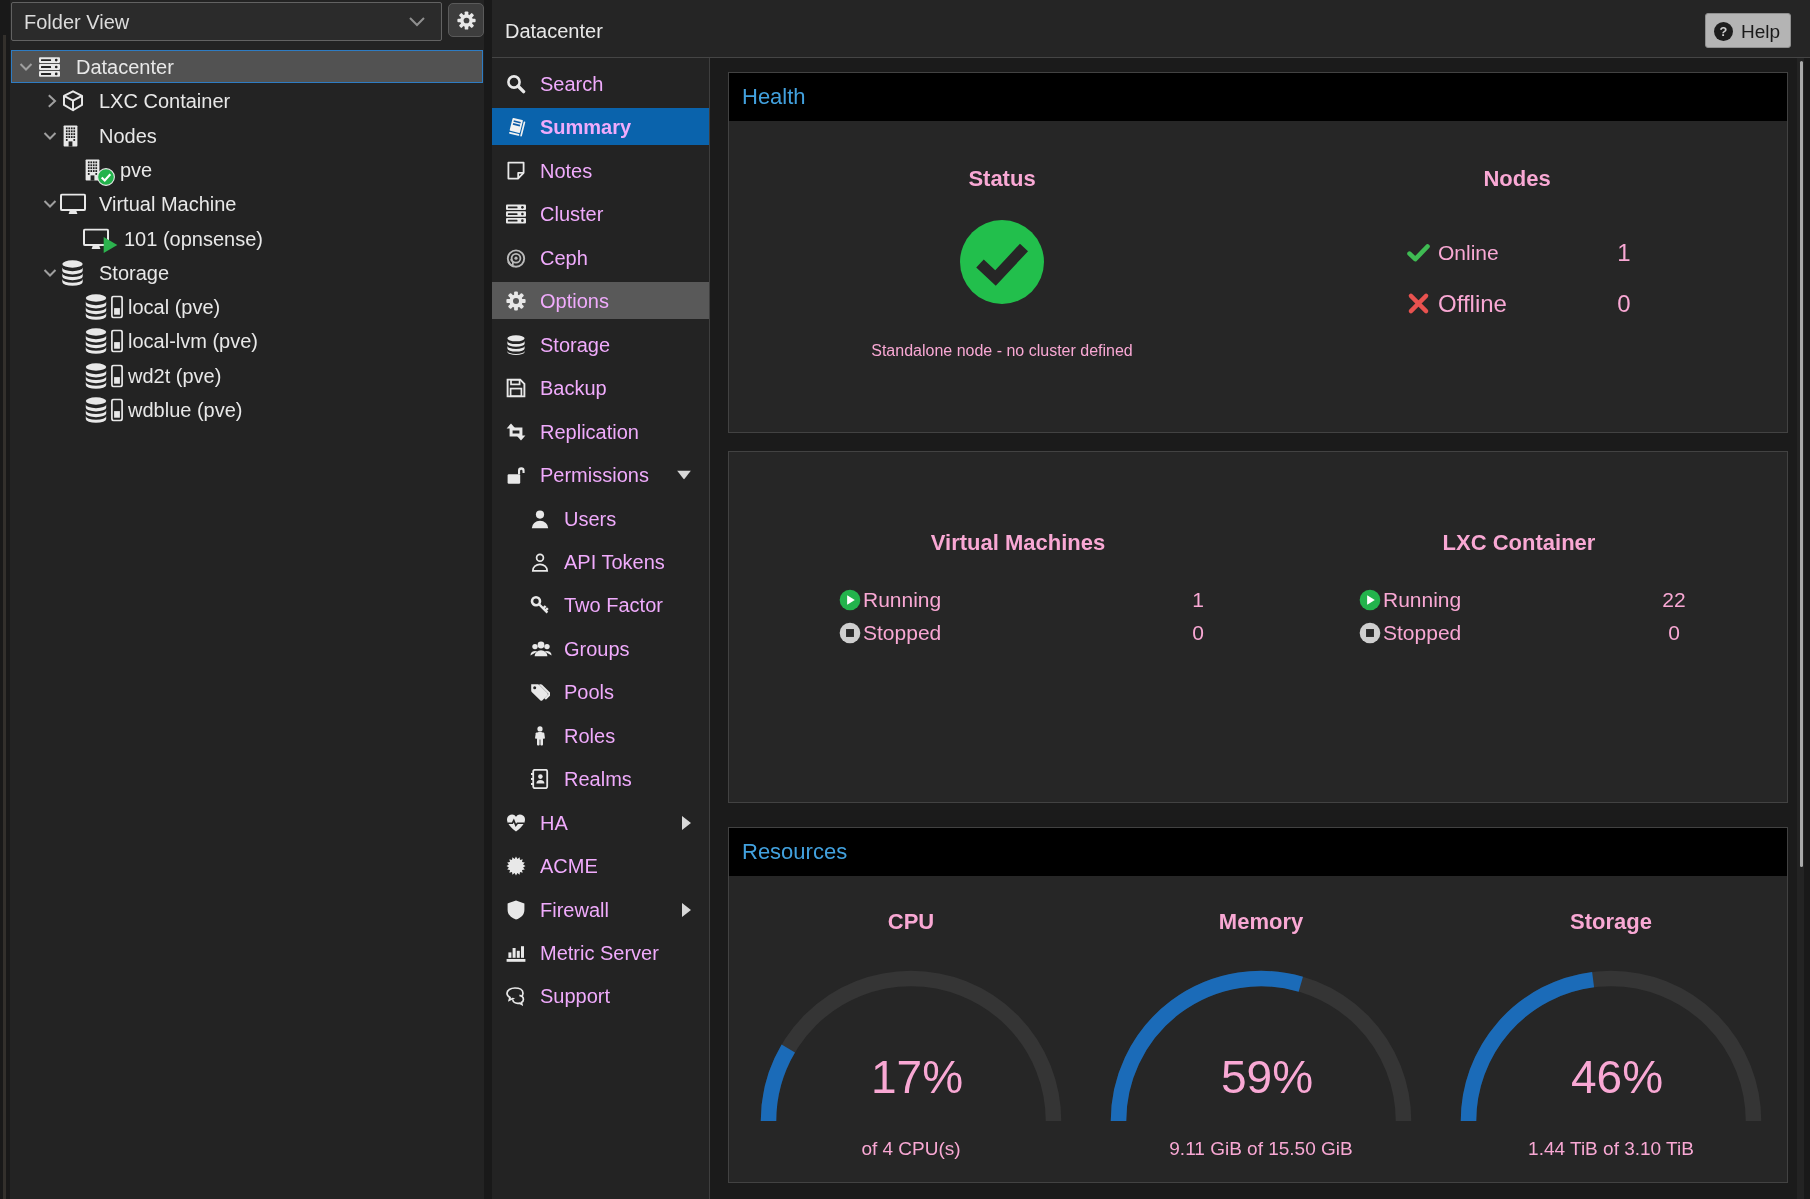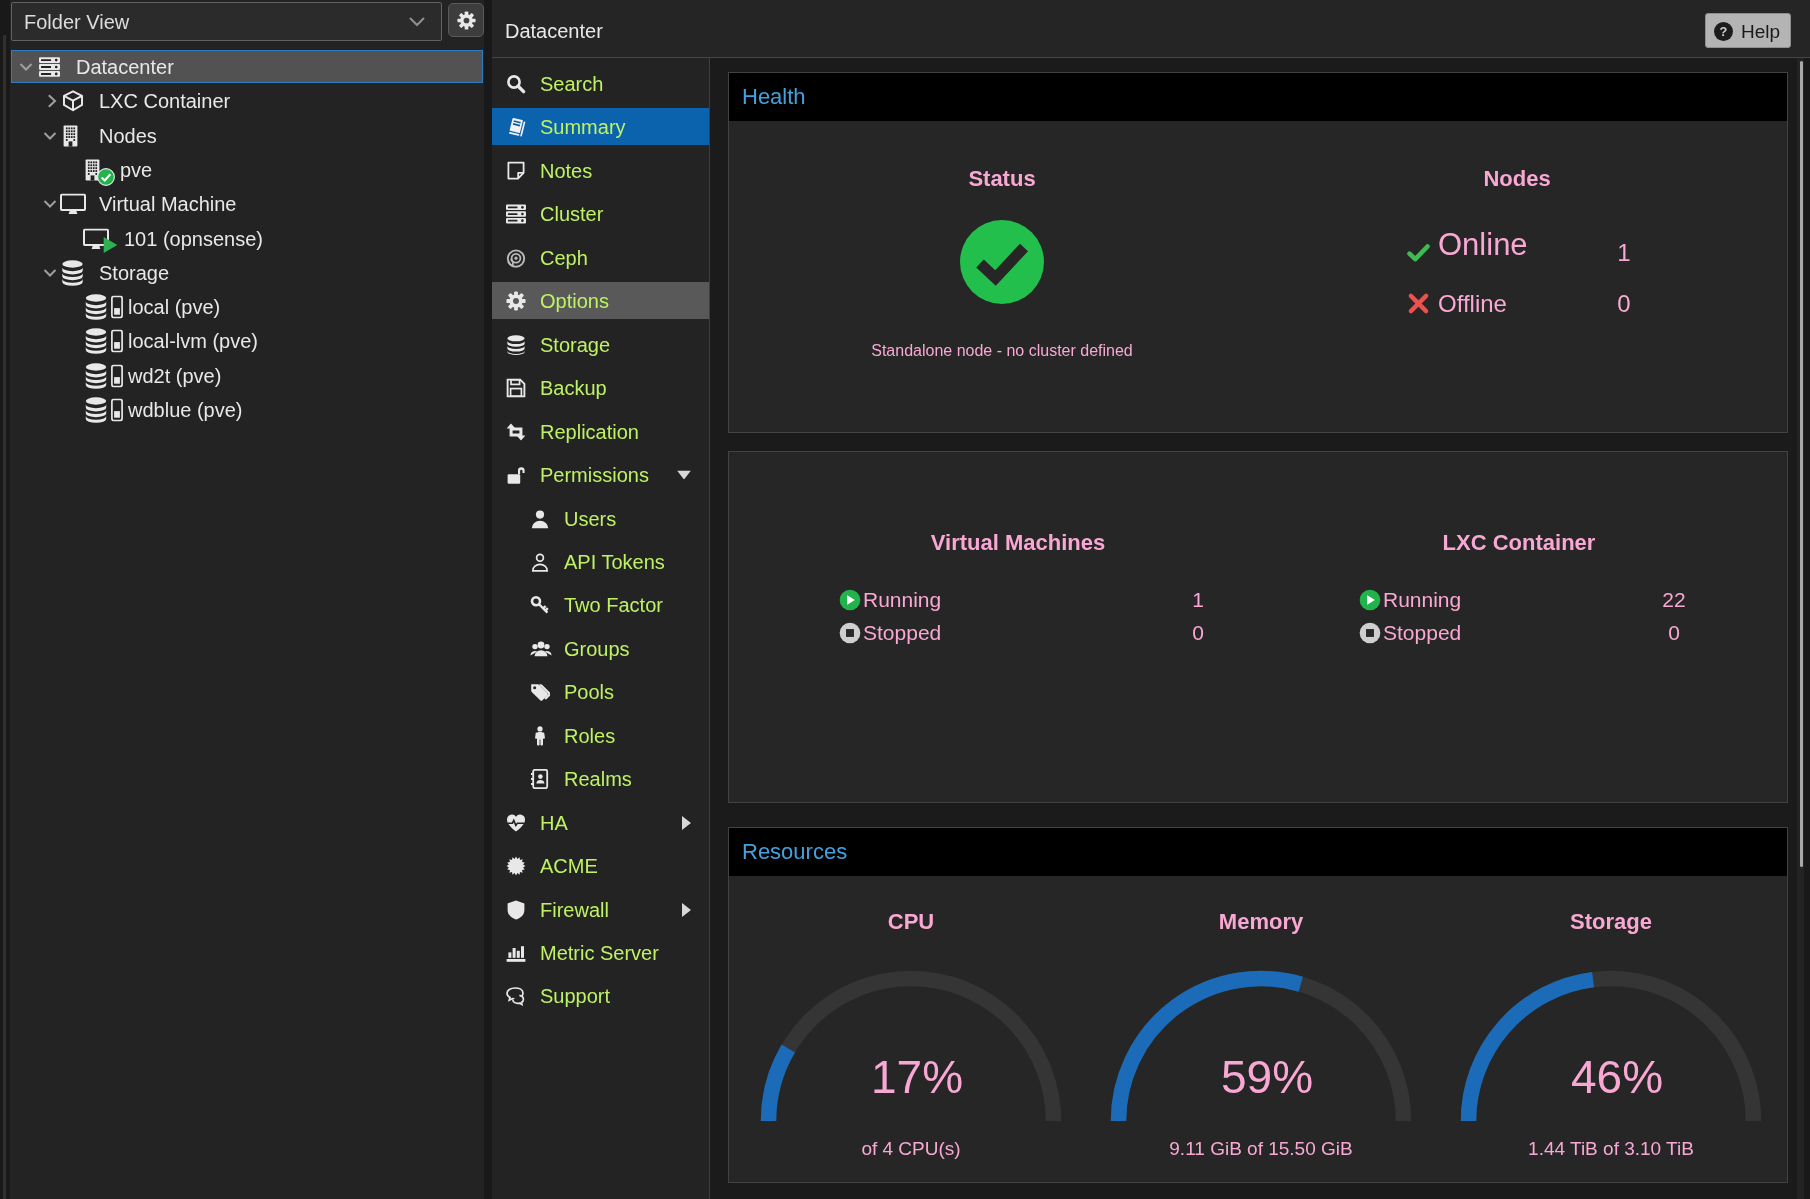--- a/index.html
+++ b/index.html
@@ -26,23 +26,23 @@
 
 #gapcol { left:484px; top:0; width:8px; height:1199px; background:#191919; }
 #topbar { left:492px; top:0; width:1318px; height:58px; background:#252525; border-bottom:1px solid #454545; }
 #tbtitle { left:505px; top:20px; font-size:20px; color:#e8e8e8; }
 #helpbtn { left:1705px; top:13px; width:86px; height:35px; background:#b4b4b4; border:1px solid #8f8f8f; border-radius:3px; }
 #helpbtn span { position:absolute; left:35px; top:7px; font-size:19px; color:#1a1a1a; }
 
 
 #menucol { left:492px; top:58px; width:218px; height:1141px; background:#232323; border-right:1px solid #3e3e3e; }
 .mrow { position:absolute; left:0px; width:217px; height:37px; }
-.mrow.sel { background:#0a63ac; }
+.mrow.sel { background:#0a63ac;font-weight:bold; }
 .mrow.hl { background:#595959; }
-.mrow .txt { position:absolute; left:48px; top:50%; transform:translateY(-50%); font-size:20px; color:#bef264; white-space:nowrap; }
+.mrow .txt { position:absolute; left:48px; top:50%; transform:translateY(-50%); font-size:20px; color:#f0abfc; white-space:nowrap; }
 .mrow .ico { position:absolute; left:14px; top:50%; transform:translateY(-50%); }
 .mrow.sub .txt { left:72px; }
 .mrow.sub .ico { left:38px; }
 .mrow .caret { position:absolute; right:18px; top:50%; transform:translateY(-50%); }
 
 
 #content { left:710px; top:58px; width:1087px; height:1141px; background:#1b1b1b; }
 .panel { position:absolute; left:18px; width:1060px; background:#262626; border:1px solid #424242; }
 .panel .phead { position:absolute; left:0; top:0; width:100%; height:48px; background:#000000; }
 .panel .phead span { position:absolute; left:13px; top:11px; font-size:22px; color:#42a1de; }
@@ -572,21 +572,21 @@
       <div class="ctext bold center" style="left:273px;top:106px">Status</div>
       <svg style="position:absolute;left:231px;top:147px" width="84" height="84" viewBox="0 0 84 84">
           <circle cx="42" cy="42" r="42" fill="#22bf4c"></circle>
           <path d="M20 43.5 L35.5 58 L64 27.5" stroke="#262626" stroke-width="11" fill="none"></path>
         </svg>
       <div class="ctext center" style="left:273px;top:278px;font-size:16px">Standalone node - no cluster defined</div>
       <div class="ctext bold center" style="left:788px;top:106px">Nodes</div>
       <svg style="position:absolute;left:678px;top:168px" width="23" height="23" viewBox="0 0 20 20">
           <use href="#i-check"></use>
         </svg>
-      <div class="ctext" style="left:709px;top:172px;transform:translateY(-50%);font-size:31px">Online</div>
+      <div class="ctext" style="left:709px;top:180px;transform:translateY(-50%);font-size:21px">Online</div>
       <div class="ctext center" style="left:895px;top:180px;font-size:24px">1</div>
       <svg style="position:absolute;left:678px;top:219px" width="23" height="23" viewBox="0 0 20 20">
           <use href="#i-times"></use>
         </svg>
       <div class="ctext" style="left:709px;top:231px;transform:translateY(-50%);font-size:24px">Offline</div>
       <div class="ctext center" style="left:895px;top:231px;font-size:24px">0</div>
     </div>
     <div class="panel" style="top:393px;height:352px">
       <div class="ctext bold center" style="left:289px;top:91px">Virtual Machines</div>
       <div class="ctext bold center" style="left:790px;top:91px">LXC Container</div>

